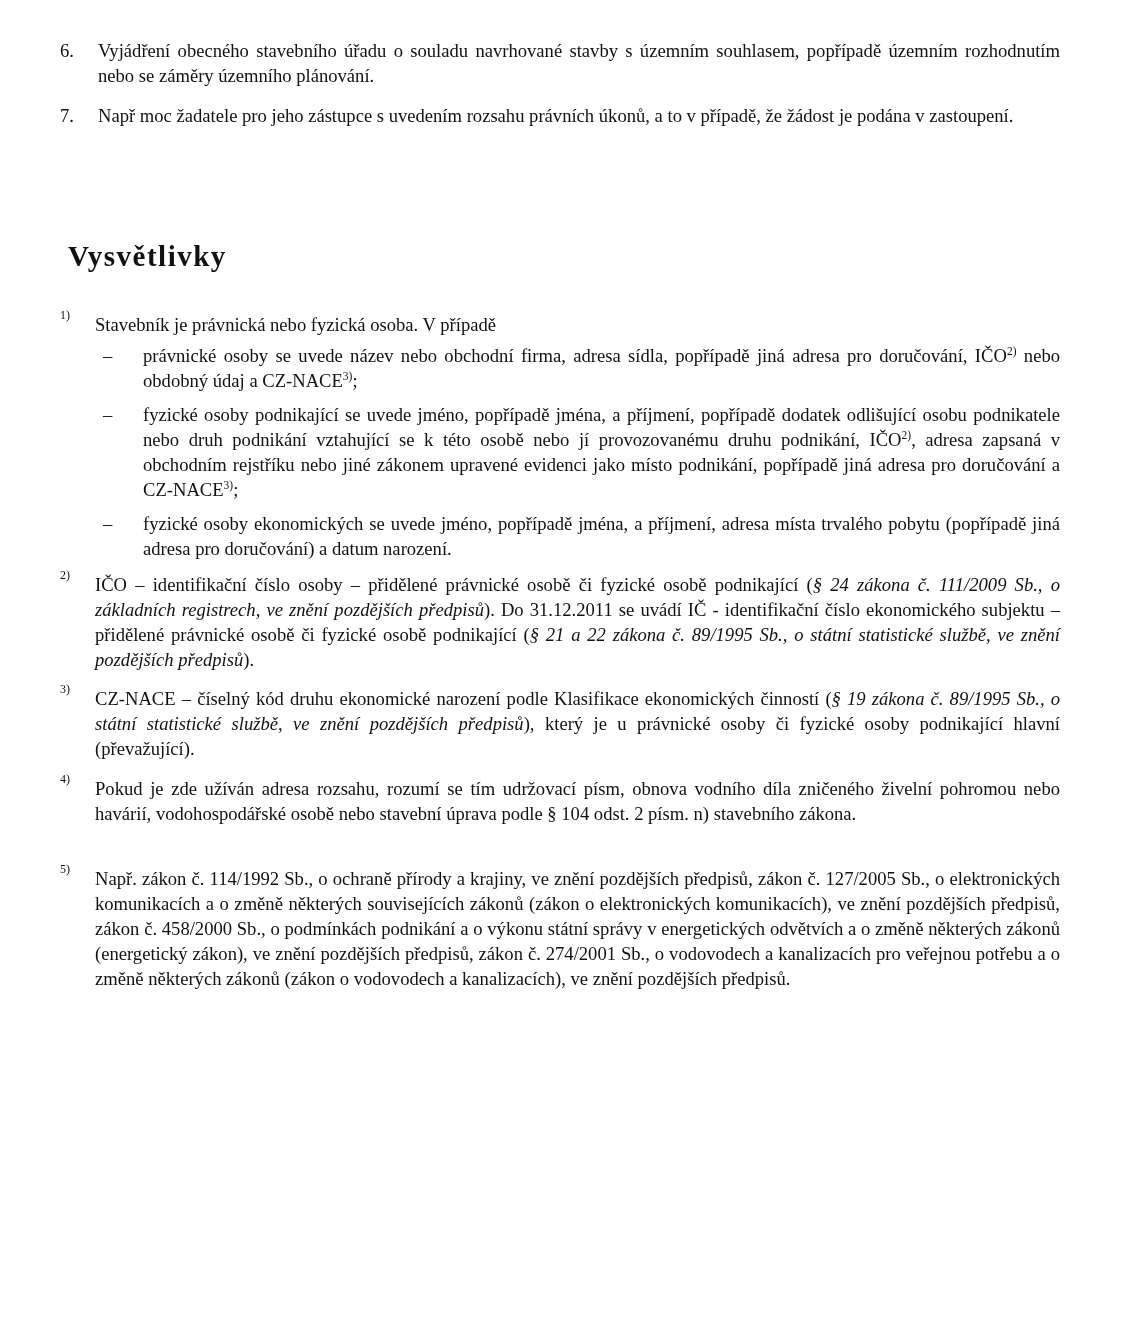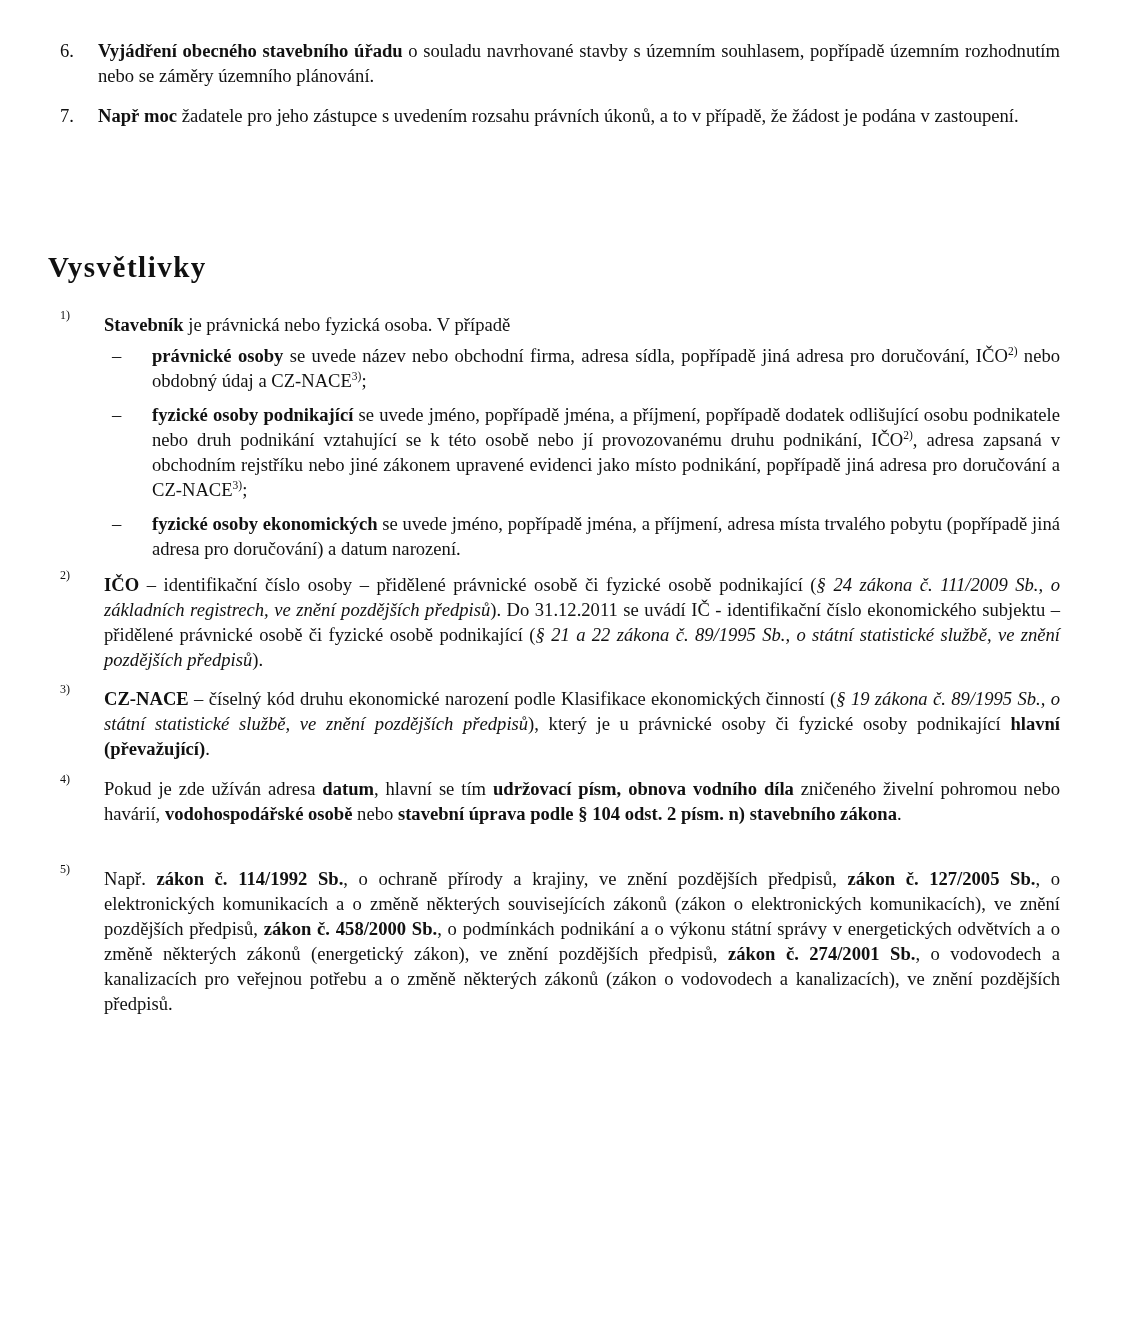--- a/index.html
+++ b/index.html
@@ -4,28 +4,28 @@
 <style>
   html, body { margin: 0; padding: 0; background: #ffffff; }
   body {
     width: 1139px; height: 1323px; overflow: hidden; position: relative;
     font-family: "Liberation Serif", serif; color: #111; font-size: 18.6px; line-height: 25px;
   }
   .page { position: absolute; left: 0; top: 0; width: 1139px; height: 1323px; }
   .numbered { position: absolute; left: 60px; width: 1000px; }
   .numbered .num { position: absolute; left: 0; top: 0; width: 30px; }
   .numbered .txt { margin-left: 38px; text-align: justify; }
-  .heading { position: absolute; left: 48px; top: 238px; font-size: 29px; font-weight: bold; letter-spacing: 1.5px; line-height: 36px; margin-top: 11px; }
+  .heading { position: absolute; left: 68px; top: 238px; font-size: 29px; font-weight: bold; letter-spacing: 1.5px; line-height: 36px; }
   .note { position: absolute; left: 60px; width: 1000px; }
   .note .marker { position: absolute; left: 0; top: -4px; font-size: 12px; line-height: 14px; }
-  .note .body { margin-left: 44px; text-align: justify; }
+  .note .body { margin-left: 35px; text-align: justify; }
   .dashlist { margin: 6px 0 0 0; padding: 0; list-style: none; }
   .dashlist li { position: relative; margin-left: 48px; text-align: justify; margin-bottom: 9px; }
   .dashlist li .dash { position: absolute; left: -40px; top: 0; }
-  b { font-weight: bold; }
+  b { font-weight: normal; }
   i { font-style: italic; }
   sup { font-size: 11.5px; line-height: 0; vertical-align: 7px; }
 </style>
 </head>
 <body>
 
 <div class="page">
 
   <div class="numbered" style="top:38px;">
     <span class="num">6.</span>
@@ -65,21 +65,21 @@
     <div class="body"><b>IČO</b><span> – identifikační číslo osoby – přidělené právnické osobě či fyzické osobě podnikající (</span><i>§ 24 zákona č. 111/2009 Sb., o základních registrech, ve znění pozdějších předpisů</i><span>). Do 31.12.2011 se uvádí IČ - identifikační číslo ekonomického subjektu – přidělené právnické osobě či fyzické osobě podnikající (</span><i>§ 21 a 22 zákona č. 89/1995 Sb., o státní statistické službě, ve znění pozdějších předpisů</i><span>).</span></div>
   </div>
 
   <div class="note" style="top:686px;">
     <span class="marker">3)</span>
     <div class="body"><b>CZ-NACE</b><span> – číselný kód druhu ekonomické narození podle Klasifikace ekonomických činností (</span><i>§ 19 zákona č. 89/1995 Sb., o státní statistické službě, ve znění pozdějších předpisů</i><span>), který je u právnické osoby či fyzické osoby podnikající </span><b>hlavní (převažující)</b><span>.</span></div>
   </div>
 
   <div class="note" style="top:776px;">
     <span class="marker">4)</span>
-    <div class="body"><span>Pokud je zde užíván adresa </span><b>datum</b><span>, hlavní se tím </span><b>udržovací písm, obnova vodního díla</b><span> zničeného živelní pohromou nebo havárií, </span><b>vodohospodářské osobě</b><span> nebo </span><b>stavební úprava podle § 104 odst. 2 písm. n) stavebního zákona</b><span>.</span></div>
+    <div class="body"><span>Pokud je zde užíván adresa </span><b>rozsahu</b><span>, rozumí se tím </span><b>udržovací písm, obnova vodního díla</b><span> zničeného živelní pohromou nebo havárií, </span><b>vodohospodářské osobě</b><span> nebo </span><b>stavební úprava podle § 104 odst. 2 písm. n) stavebního zákona</b><span>.</span></div>
   </div>
 
   <div class="note" style="top:866px;">
     <span class="marker">5)</span>
     <div class="body"><span>Např. </span><b>zákon č. 114/1992 Sb.</b><span>, o ochraně přírody a krajiny, ve znění pozdějších předpisů, </span><b>zákon č. 127/2005 Sb.</b><span>, o elektronických komunikacích a o změně některých souvisejících zákonů (zákon o elektronických komunikacích), ve znění pozdějších předpisů, </span><b>zákon č. 458/2000 Sb.</b><span>, o podmínkách podnikání a o výkonu státní správy v energetických odvětvích a o změně některých zákonů (energetický zákon), ve znění pozdějších předpisů, </span><b>zákon č. 274/2001 Sb.</b><span>, o vodovodech a kanalizacích pro veřejnou potřebu a o změně některých zákonů (zákon o vodovodech a kanalizacích), ve znění pozdějších předpisů.</span></div>
   </div>
 
 </div>
 
 </body></html>

